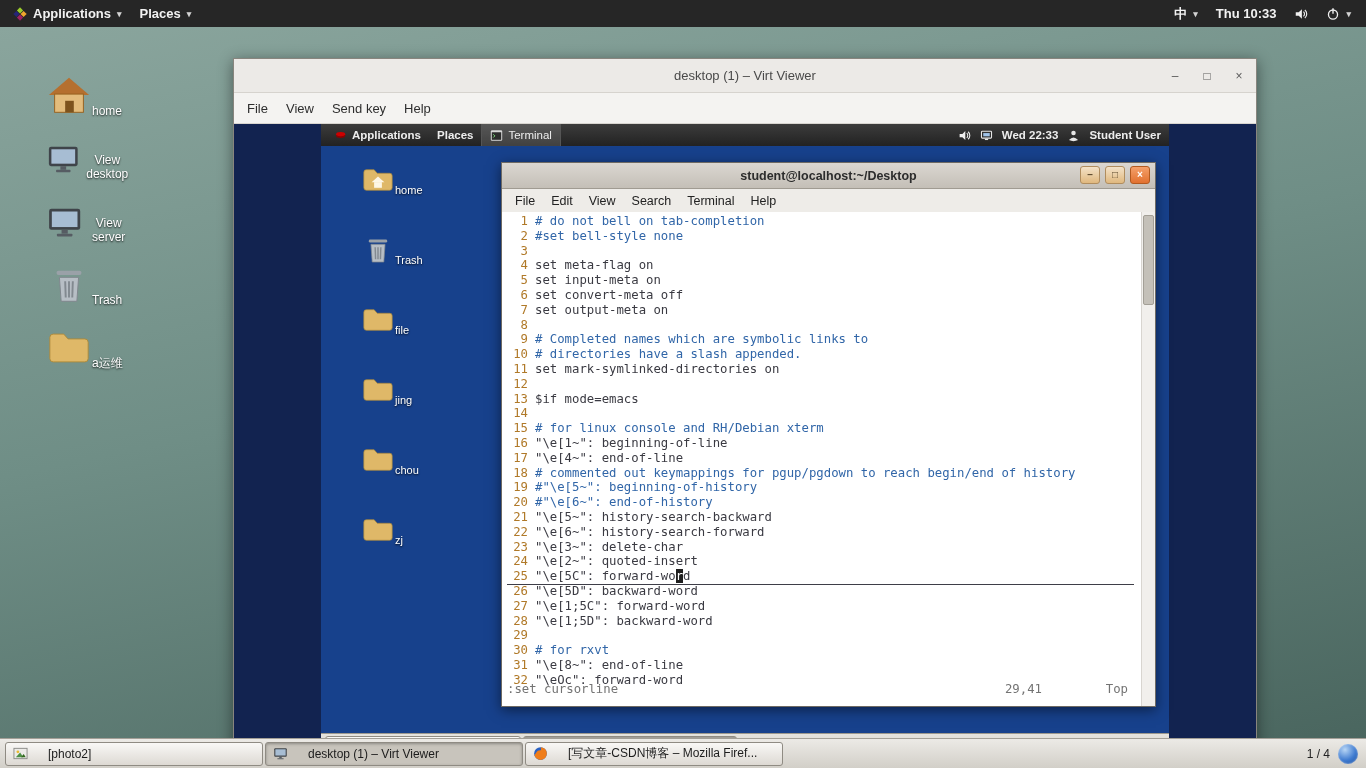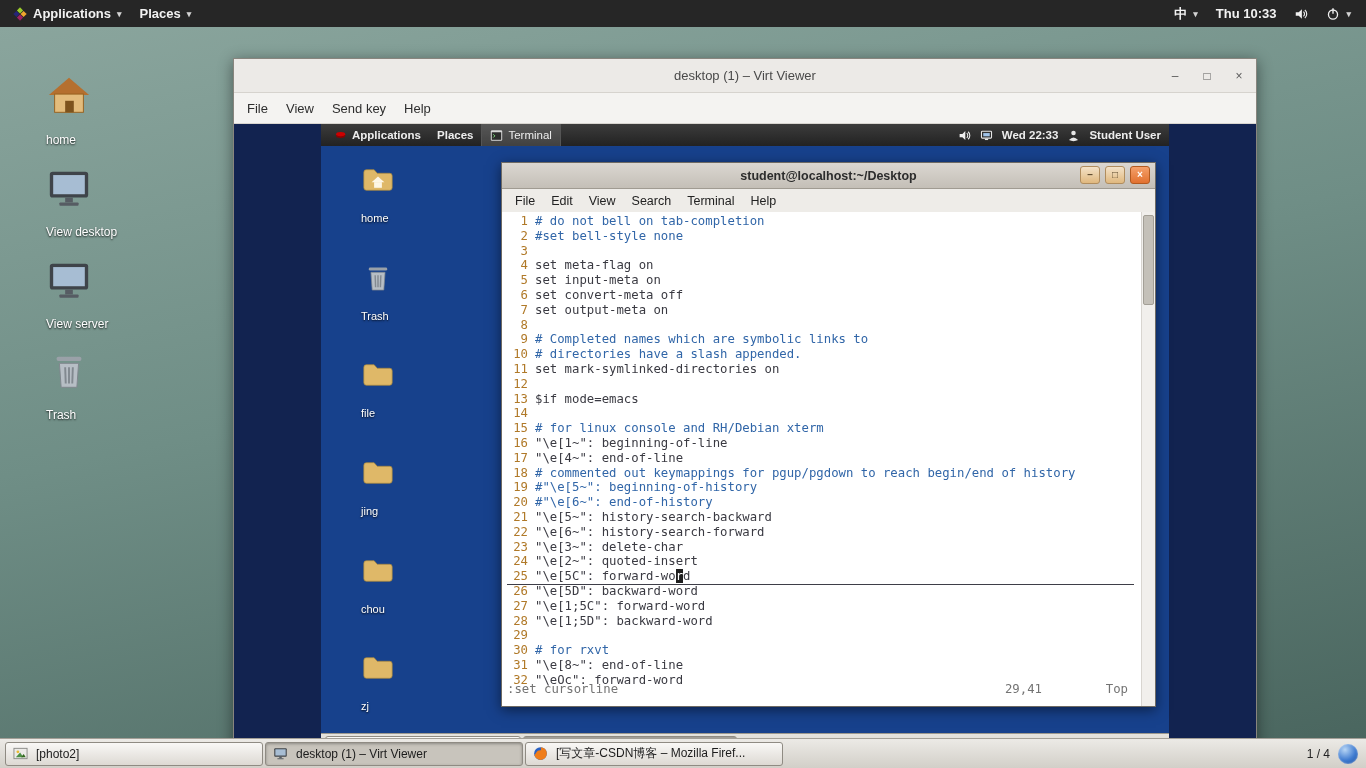--- a/index.html
+++ b/index.html
@@ -16,21 +16,21 @@
   .caret{font-size:9px;opacity:.85}
   .p-ic{width:13px;height:13px;display:block}
   .p-ic svg{width:100%;height:100%}
   .hp-item .p-ic{width:14px;height:14px}
 
   
   #host-desktop{position:absolute;left:0;top:27px;width:100%;height:711px;
       background:linear-gradient(168deg,#8aa59d 0%,#6f8e86 45%,#4a665f 100%)}
   .dicons{display:flex;flex-direction:column}
   #host-icons{position:absolute;left:46px;top:46px;width:88px;gap:17px}
-  .dicon{display:flex;flex-direction:column;align-items:flex-start;gap:15px}
+  .dicon{display:flex;align-items:flex-end;gap:0}
   #host-icons .dicon-img{width:46px;height:46px}
   .dicon-img svg{width:100%;height:100%}
   .dicon-label{color:#fff;font-size:12px;text-align:center;line-height:1.15;
       text-shadow:0 1px 2px rgba(0,0,0,.85)}
 
   
   #viewer{position:absolute;left:233px;top:31px;width:1022px;height:698px;
       border:1px solid #88857e;background:#eceae7;box-shadow:0 3px 14px rgba(0,0,0,.45)}
   .vv-titlebar{height:33px;display:flex;align-items:center;justify-content:center;
       position:relative;background:#eceae7;border-bottom:1px solid #d6d3ce;color:#4a4a4a;font-size:13px}
@@ -59,21 +59,21 @@
   #vm-icons .dicon-label{font-size:11px}
 
   
   .vm-taskbar{position:absolute;left:0;bottom:0;width:100%;height:24px;
       background:linear-gradient(#e6e4df,#cdc9c2);border-top:1px solid #9d998f;
       display:flex;align-items:center;padding:0 3px;box-sizing:border-box}
   #host-taskbar{position:absolute;left:0;top:738px;width:100%;height:30px;
       background:linear-gradient(#eceae6,#d2cfc8);border-top:1px solid #a39f97;
       display:flex;align-items:center;padding:0 4px;box-sizing:border-box}
   .tb-windows{display:flex;align-items:center;height:100%}
-  .tbtn{display:flex;align-items:center;gap:8px;width:258px;height:24px;margin:0 1px;
+  .tbtn{display:flex;align-items:center;gap:20px;width:258px;height:24px;margin:0 1px;
       padding:0 7px;border:1px solid #8f8b83;border-radius:3px;
       background:linear-gradient(#f9f8f6,#ddd9d3);font-family:inherit;font-size:12px;
       color:#1c1c1c;white-space:nowrap;overflow:hidden;box-sizing:border-box;text-align:left}
   .tbtn.active{background:#c8c4bc;box-shadow:inset 0 1px 3px rgba(0,0,0,.3)}
   .tb-ic{width:15px;height:15px;flex:0 0 auto}
   .tb-ic svg{width:100%;height:100%}
   .tb-label{overflow:hidden}
   .tb-right{margin-left:auto;display:flex;align-items:center;gap:8px;padding-right:4px;
       font-size:12px;color:#222}
   .ball{width:20px;height:20px;border-radius:50%;
@@ -208,20 +208,28 @@
           <svg viewBox="0 0 48 48">
             <rect x="11" y="9" width="26" height="4.5" rx="2" fill="#9aa1a8"></rect>
             <path d="M14 16 h20 l-1.8 25 h-16.4 Z" fill="#b7bec5" stroke="#7f868d"></path>
             <line x1="20" y1="20" x2="20.6" y2="37" stroke="#828990" stroke-width="2"></line>
             <line x1="24" y1="20" x2="24" y2="37" stroke="#828990" stroke-width="2"></line>
             <line x1="28" y1="20" x2="27.4" y2="37" stroke="#828990" stroke-width="2"></line>
           </svg>
         </span>
         <span class="dicon-label">Trash</span>
       </div>
+      <div class="dicon">
+        <span class="dicon-img">
+          <svg viewBox="0 0 48 48">
+            <path d="M4 13 q0-3.5 3.5-3.5 h11 l4.5 5 h17.5 q3.5 0 3.5 3.5 v17 q0 3.5-3.5 3.5 h-33 q-3.5 0-3.5-3.5 Z" fill="#dfb868" stroke="#ab8a3c"></path>
+          </svg>
+        </span>
+        <span class="dicon-label">a运维</span>
+      </div>
     </div>
 
   <div id="viewer">
     <div class="vv-titlebar">
       <span>desktop (1) – Virt Viewer</span>
       <span class="vv-btns">
         <span class="vv-btn">–</span>
         <span class="vv-btn">□</span>
         <span class="vv-btn">×</span>
       </span>

